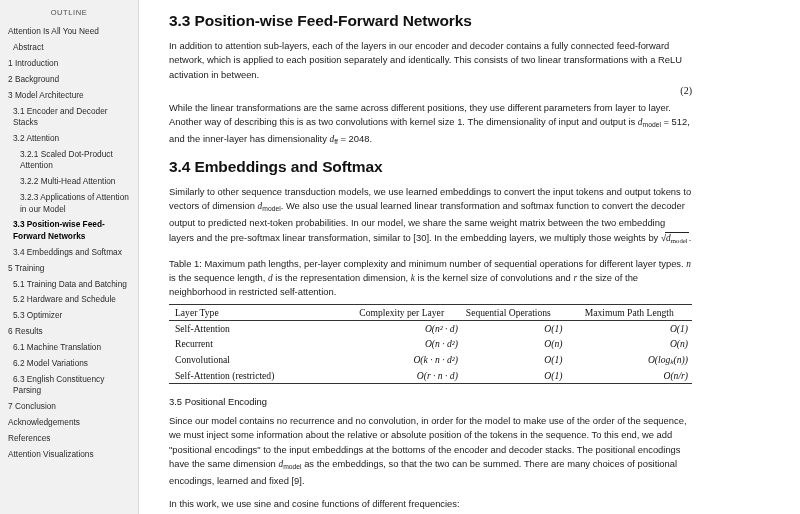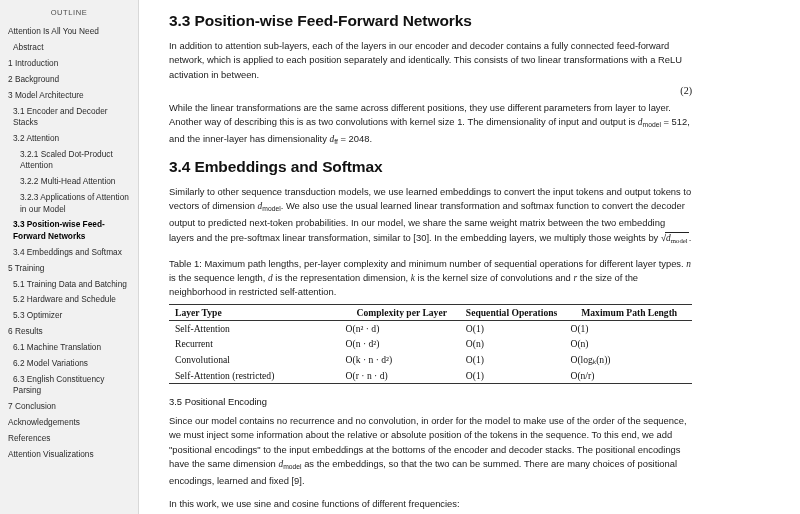--- a/index.html
+++ b/index.html
@@ -125,33 +125,34 @@
     margin: 4px 0 10px 0;
   }
   table.ptable th, table.ptable td {
     font-size: 9.6px;
     padding: 2px 4px;
     color: #111;
   }
   table.ptable thead th {
     border-top: 1.2px solid #333;
     border-bottom: 0.8px solid #333;
-    font-weight: bold;
+    font-weight: normal;
     vertical-align: top;
     line-height: 11.5px;
   }
   table.ptable tbody tr:last-child td {
     border-bottom: 1.2px solid #333;
   }
   .col-type { text-align: left; width: 33%; padding-left: 6px !important; }
   .col-cx { text-align: center; width: 23%; }
   .col-ops { text-align: left; width: 20%; }
   .col-path { text-align: center; width: 24%; }
   td.math {
-    text-align: left;
+    font-style: italic;
+    text-align: right;
     font-size: 10.2px;
   }
   td.name { font-style: normal; }
   .caption {
     font-size: 9.4px;
     line-height: 14.3px;
     margin: 6px 0 0 0;
     color: #1b1b1b;
   }
 </style>

